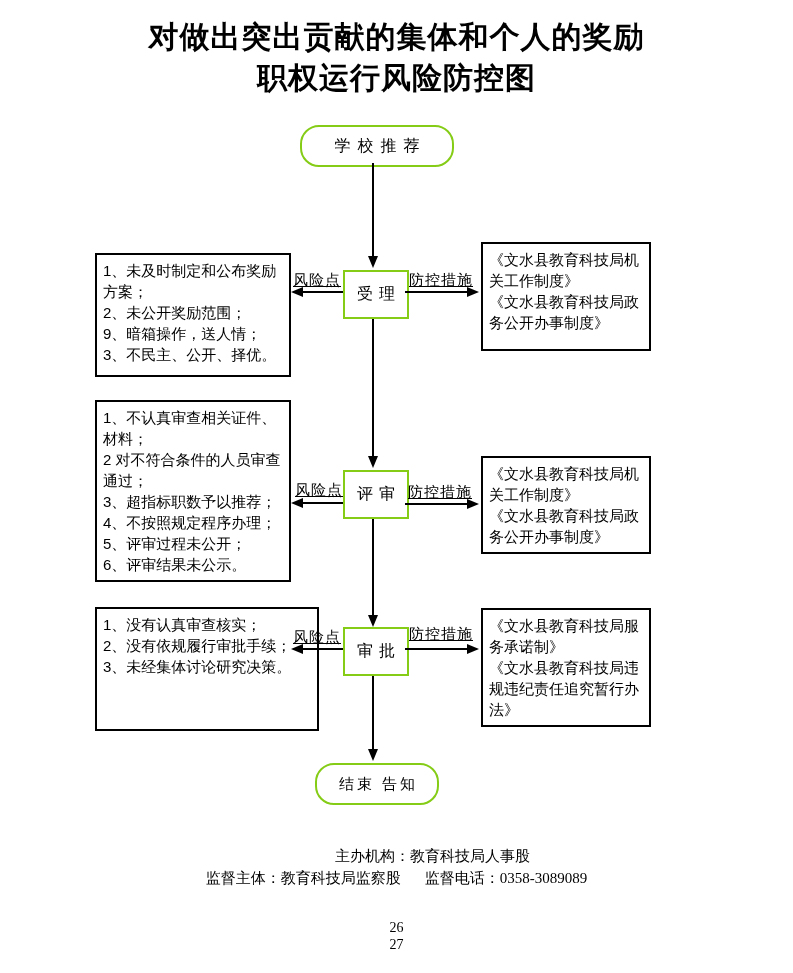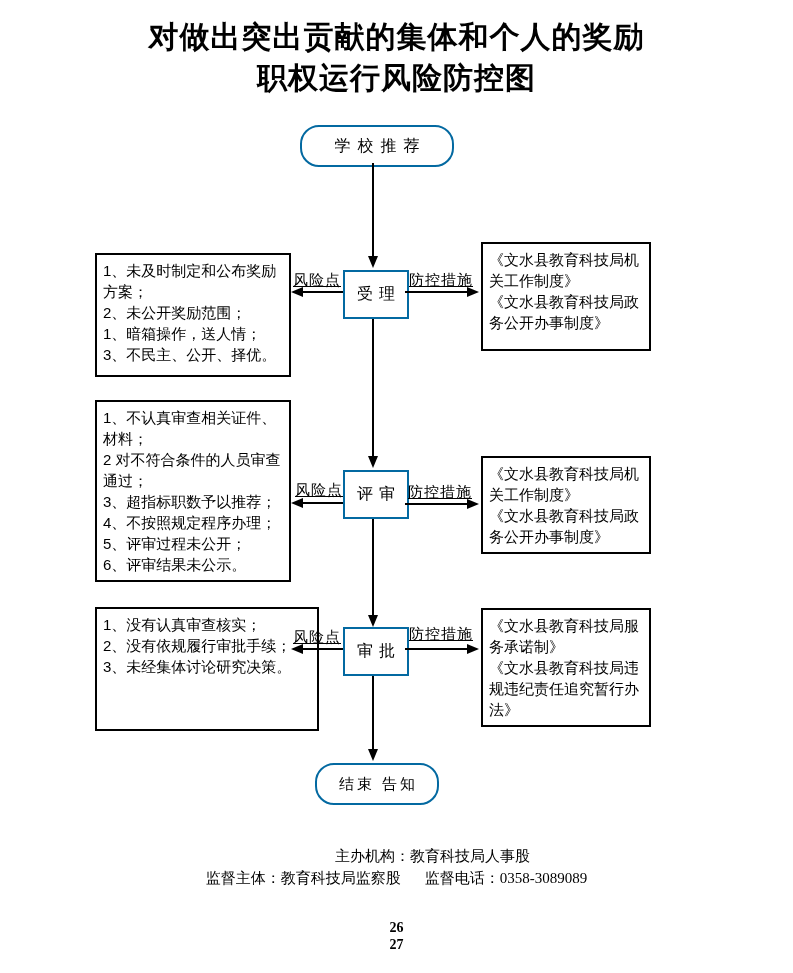--- a/index.html
+++ b/index.html
@@ -3,21 +3,21 @@
 <meta charset="utf-8">
 <style>
   html,body{margin:0;padding:0;background:#fff;}
   #canvas{
     position:relative;width:793px;height:973px;background:#fff;
     font-family:"Liberation Sans","DejaVu Sans",sans-serif;color:#000;
     overflow:hidden;
   }
   .title{position:absolute;top:16px;left:0;width:100%;text-align:center;
          font-weight:bold;font-size:30px;line-height:41px;letter-spacing:1px;}
-  .node{position:absolute;border:2px solid #0369a1;background:#fff;
+  .node{position:absolute;border:2px solid #84cc16;background:#fff;
         display:flex;align-items:center;justify-content:center;font-size:16px;}
   .rounded{border-radius:19px;}
   .ls7{letter-spacing:7px;margin-right:-7px;}
   .ls6{letter-spacing:6px;margin-right:-6px;}
   .ls3{letter-spacing:3px;margin-right:-3px;}
   .box{position:absolute;border:2px solid #000;background:#fff;
        font-size:15px;line-height:21px;padding:5px 6px;box-sizing:border-box;}
   .ln{word-break:break-all;}
   .vline{position:absolute;width:2px;background:#000;}
   .hline{position:absolute;height:2px;background:#000;}
@@ -30,21 +30,21 @@
   .tri-right{position:absolute;width:0;height:0;
     border-top:5px solid transparent;border-bottom:5px solid transparent;
     border-left:12px solid #000;}
   .elabel{position:absolute;font-size:15px;letter-spacing:1px;white-space:nowrap;text-decoration:underline;}
   .footer1{position:absolute;top:847px;left:0;width:100%;text-align:center;font-size:15px;padding-left:36px;}
   .footer2{position:absolute;top:869px;left:0;width:100%;display:flex;
            justify-content:center;gap:24px;font-size:15px;}
   .serif{font-family:"Liberation Serif","DejaVu Serif",serif;}
   .pagenums{position:absolute;top:919px;left:0;width:100%;text-align:center;
             font-family:"Liberation Serif","DejaVu Serif",serif;
-            font-size:14px;line-height:17px;font-weight:bold;}
+            font-size:14px;line-height:17px;}
 </style>
 </head>
 <body>
 
 <div id="canvas">
 
   <div class="title">
     <div>对做出突出贡献的集体和个人的奖励</div>
     <div>职权运行风险防控图</div>
   </div>
@@ -61,21 +61,21 @@
 
   <div class="vline" style="left:372px;top:515px;height:100px"></div>
   <div class="tri-down" style="left:368px;top:615px"></div>
 
   <div class="vline" style="left:372px;top:672px;height:77px"></div>
   <div class="tri-down" style="left:368px;top:749px"></div>
 
   <div class="box" style="left:95px;top:253px;width:196px;min-height:124px">
     <div class="ln">1、未及时制定和公布奖励方案；</div>
     <div class="ln">2、未公开奖励范围；</div>
-    <div class="ln">1、暗箱操作，送人情；</div>
+    <div class="ln">9、暗箱操作，送人情；</div>
     <div class="ln">3、不民主、公开、择优。</div>
   </div>
 
   <div class="node" style="left:343px;top:270px;width:62px;height:45px">
     <span class="ls6">受理</span>
   </div>
 
   <div class="box" style="left:481px;top:242px;width:170px;min-height:109px">
     <div class="ln">《文水县教育科技局机关工作制度》</div>
     <div class="ln">《文水县教育科技局政务公开办事制度》</div>

